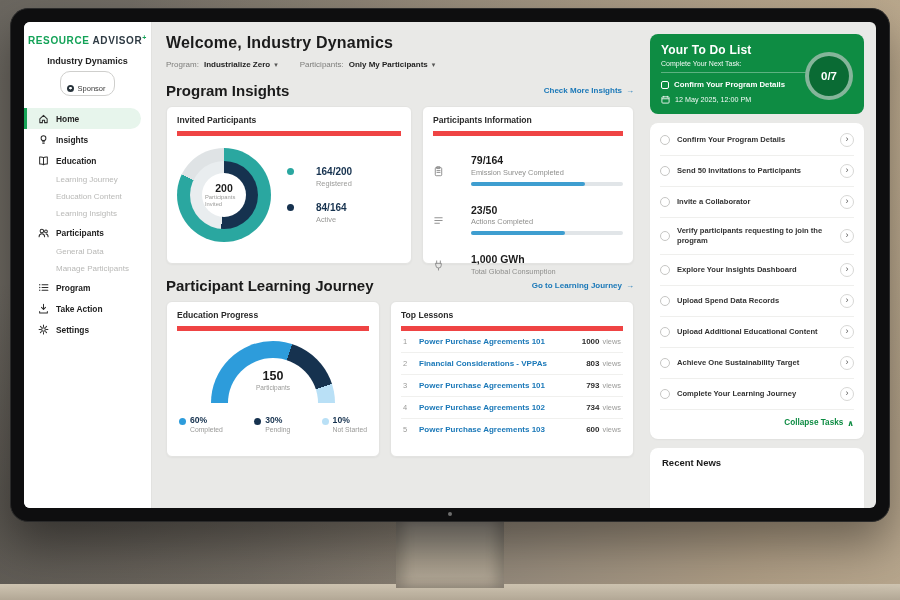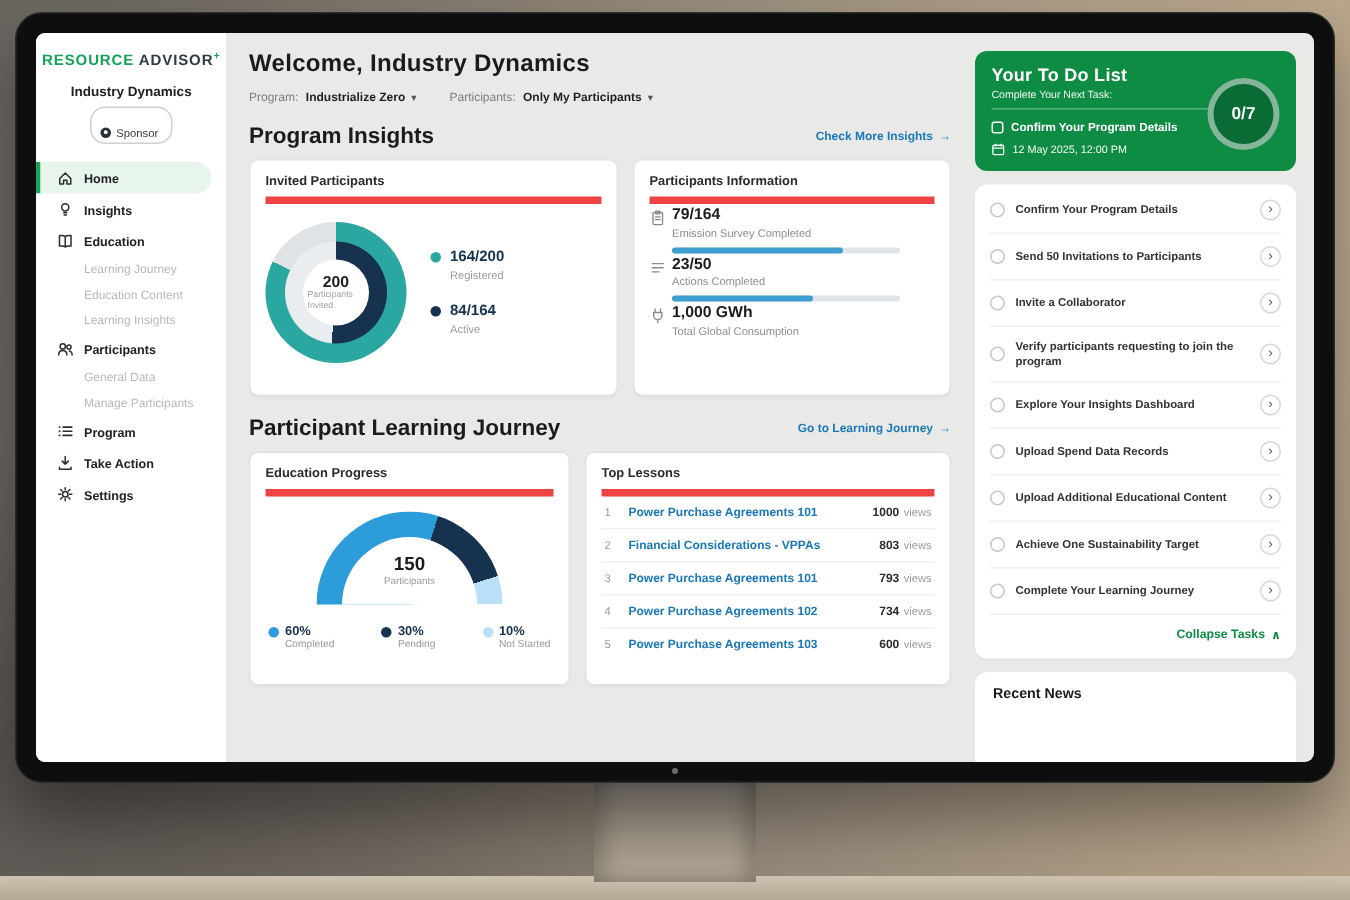--- a/index.html
+++ b/index.html
@@ -50,26 +50,26 @@
   .card-title{font-size:8.6px;font-weight:700;color:#2a2a2a;padding-bottom:6px;border-bottom:5px solid #ef4444;}
   .card-inv{width:246px;height:158px;}
   .card-info{flex:1;height:158px;}
   .inv-body{display:flex;align-items:center;gap:16px;padding-top:12px;}
   .donut{position:relative;width:94px;height:94px;border-radius:50%;background:conic-gradient(#2aa7a0 0 296deg,#dfe3e5 296deg 360deg);flex:0 0 auto;}
   .ring2{position:absolute;inset:13px;border-radius:50%;background:conic-gradient(#16324f 0 185deg,#e9edef 185deg 360deg);}
   .dhole{position:absolute;inset:25px;border-radius:50%;background:#fff;display:flex;flex-direction:column;align-items:center;justify-content:center;}
   .dhole .hv{font-size:10.5px;font-weight:700;color:#1d1d1d;}
   .dhole .hl{font-size:5.8px;color:#9a9a98;line-height:1.25;width:38px;}
   .legend-col{display:flex;flex-direction:column;gap:14px;}
-  .leg-item{display:flex;gap:6px;align-items:flex-start;}
+  .leg-item{display:flex;gap:22px;align-items:flex-start;}
   .leg-dot{width:7px;height:7px;border-radius:50%;margin-top:2px;flex:0 0 auto;}
   .c-teal{background:#2aa7a0;} .c-navy{background:#16324f;} .c-blue{background:#2d9cdb;} .c-light{background:#b9e0f6;}
   .leg-val{font-size:10px;font-weight:700;color:#16324f;line-height:1.1;}
   .leg-lab{font-size:7.4px;color:#9a9a98;margin-top:2px;}
-  .stat{display:flex;gap:4px;margin-top:2px;align-items:flex-start;}
+  .stat{display:flex;gap:27px;margin-top:19px;align-items:center;}
   .stat-icn{width:11px;height:11px;stroke:#8a8a8a;fill:none;stroke-width:1;stroke-linecap:round;stroke-linejoin:round;margin-top:2px;flex:0 0 auto;}
   .stat-val{font-size:10.5px;font-weight:700;color:#1b1b1b;line-height:1.1;}
   .stat-lab{font-size:7.4px;color:#8f8f8d;margin-top:1px;}
   .bar{width:152px;height:4px;border-radius:2px;background:#e1e5e8;margin-top:5px;position:relative;}
   .bar i{position:absolute;left:0;top:0;bottom:0;border-radius:2px;background:#3e9ed0;}
   .b1{width:75%;} .b2{width:62%;}
   .card-edu{width:214px;height:156px;}
   .card-les{flex:1;height:156px;}
   .gauge-wrap{position:relative;width:124px;margin:10px auto 0;}
   .gauge{position:relative;width:124px;height:62px;overflow:hidden;}

